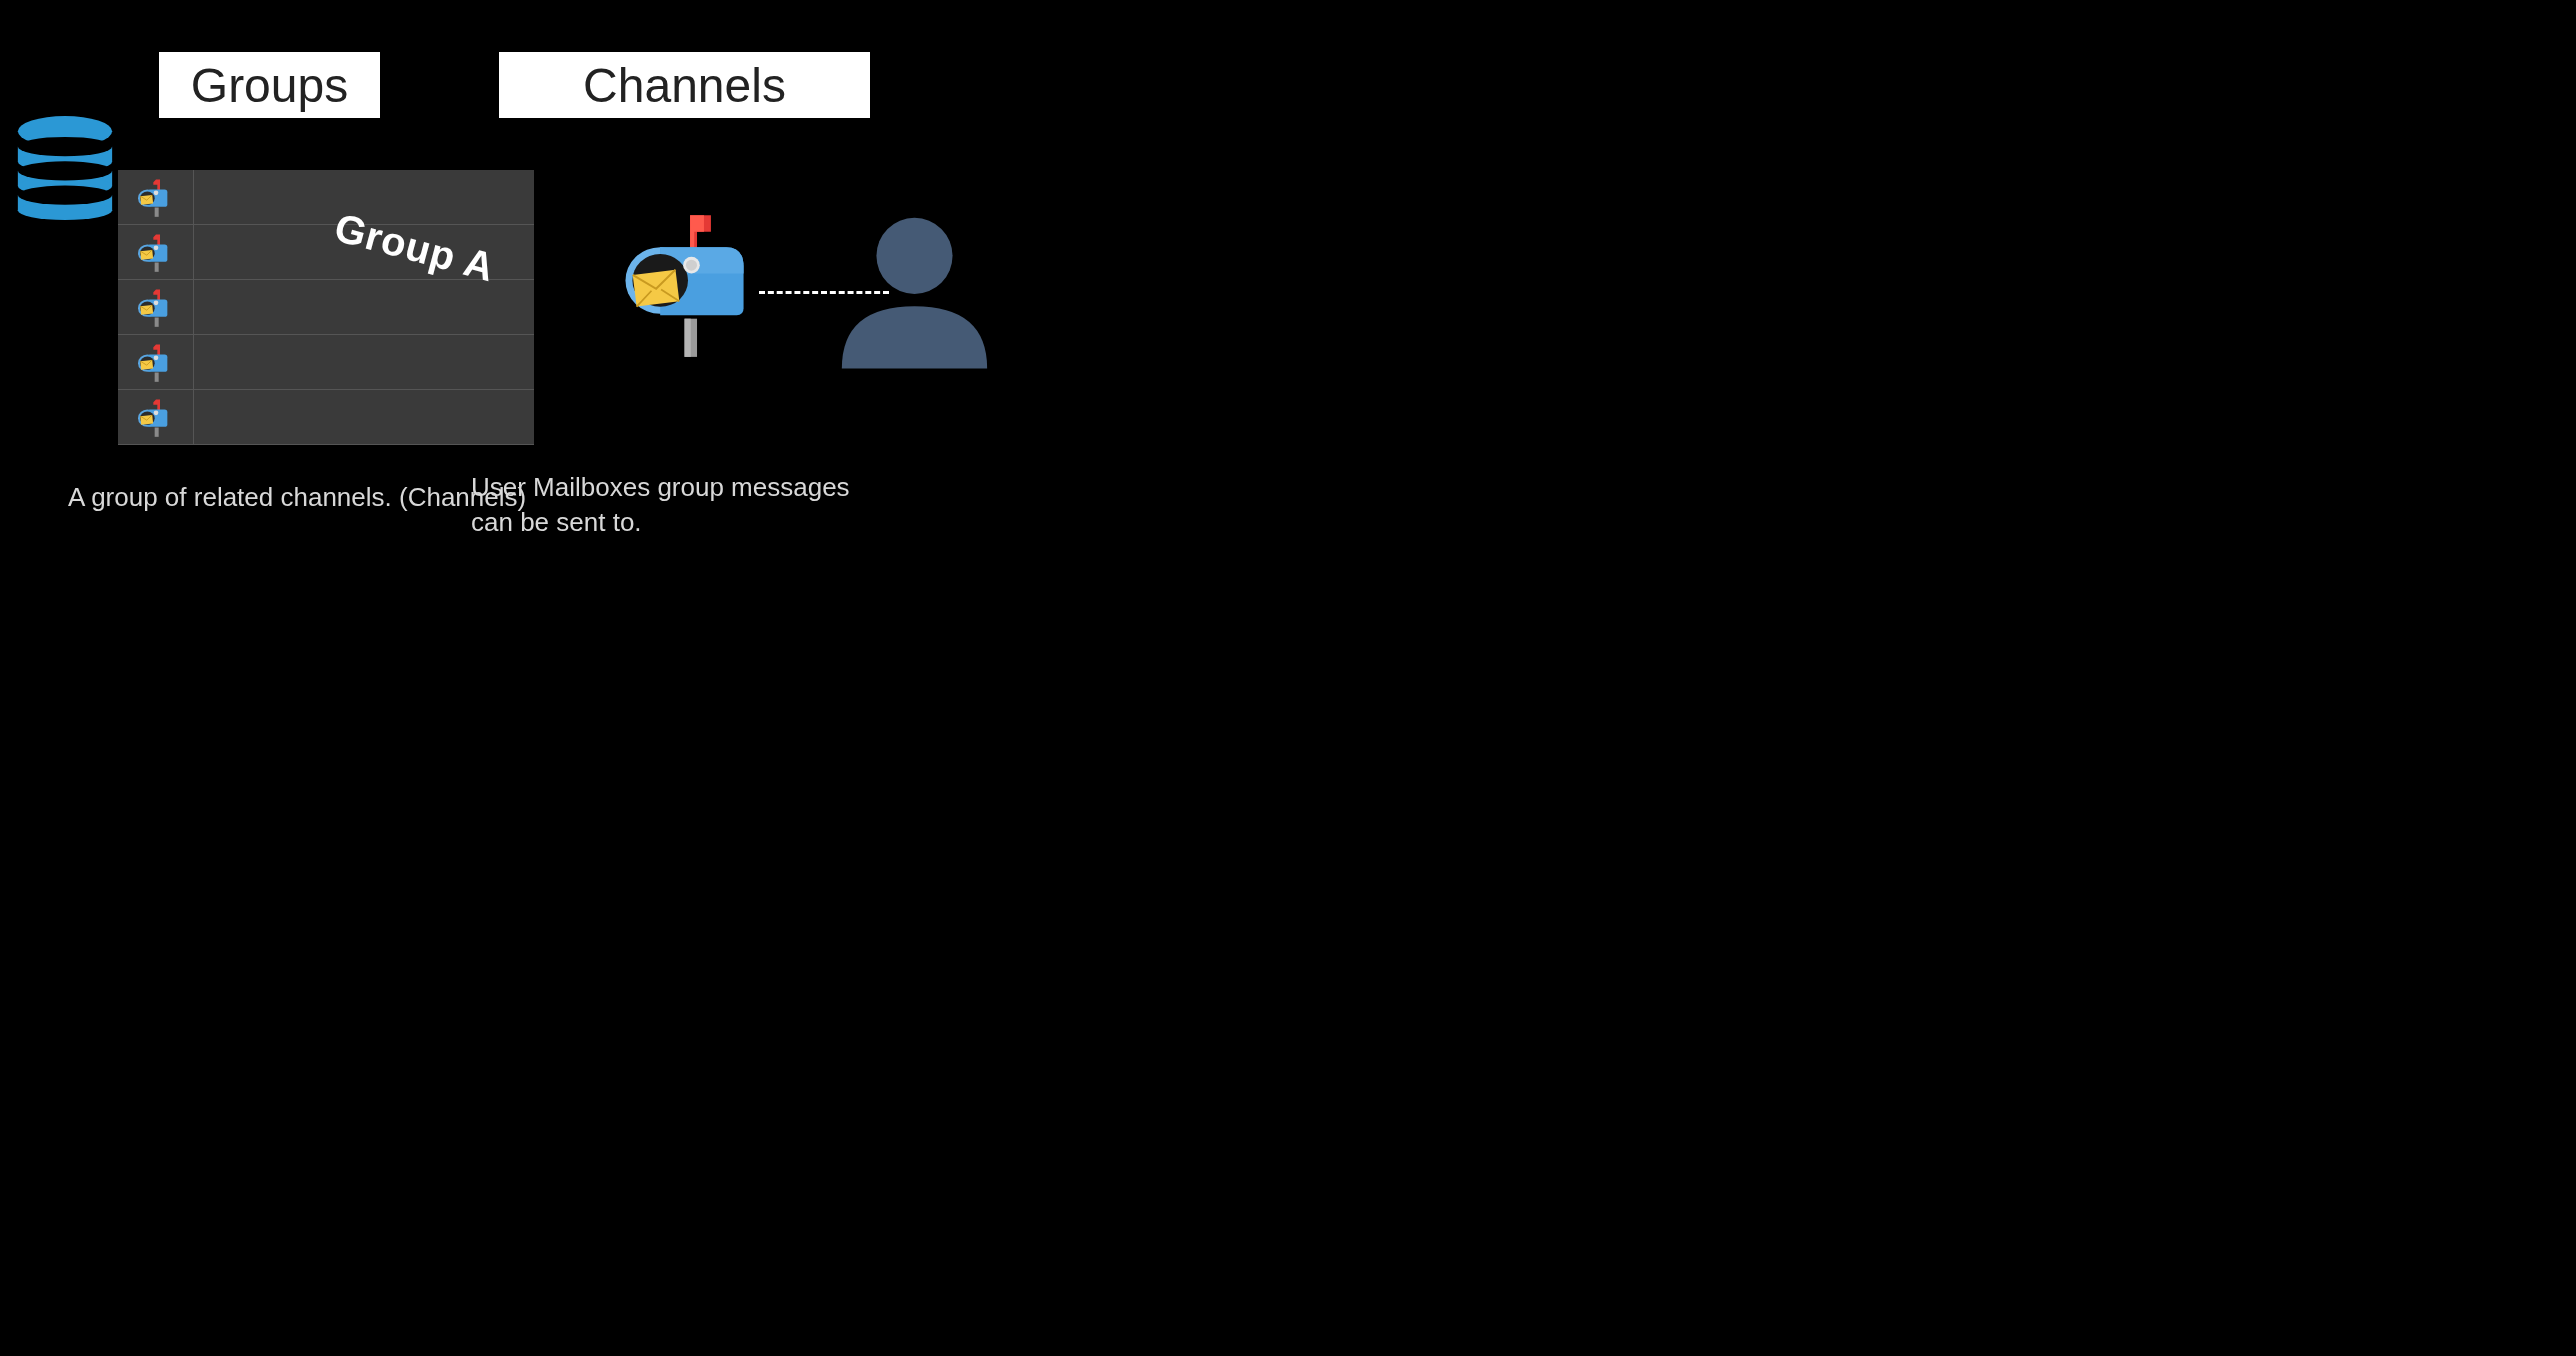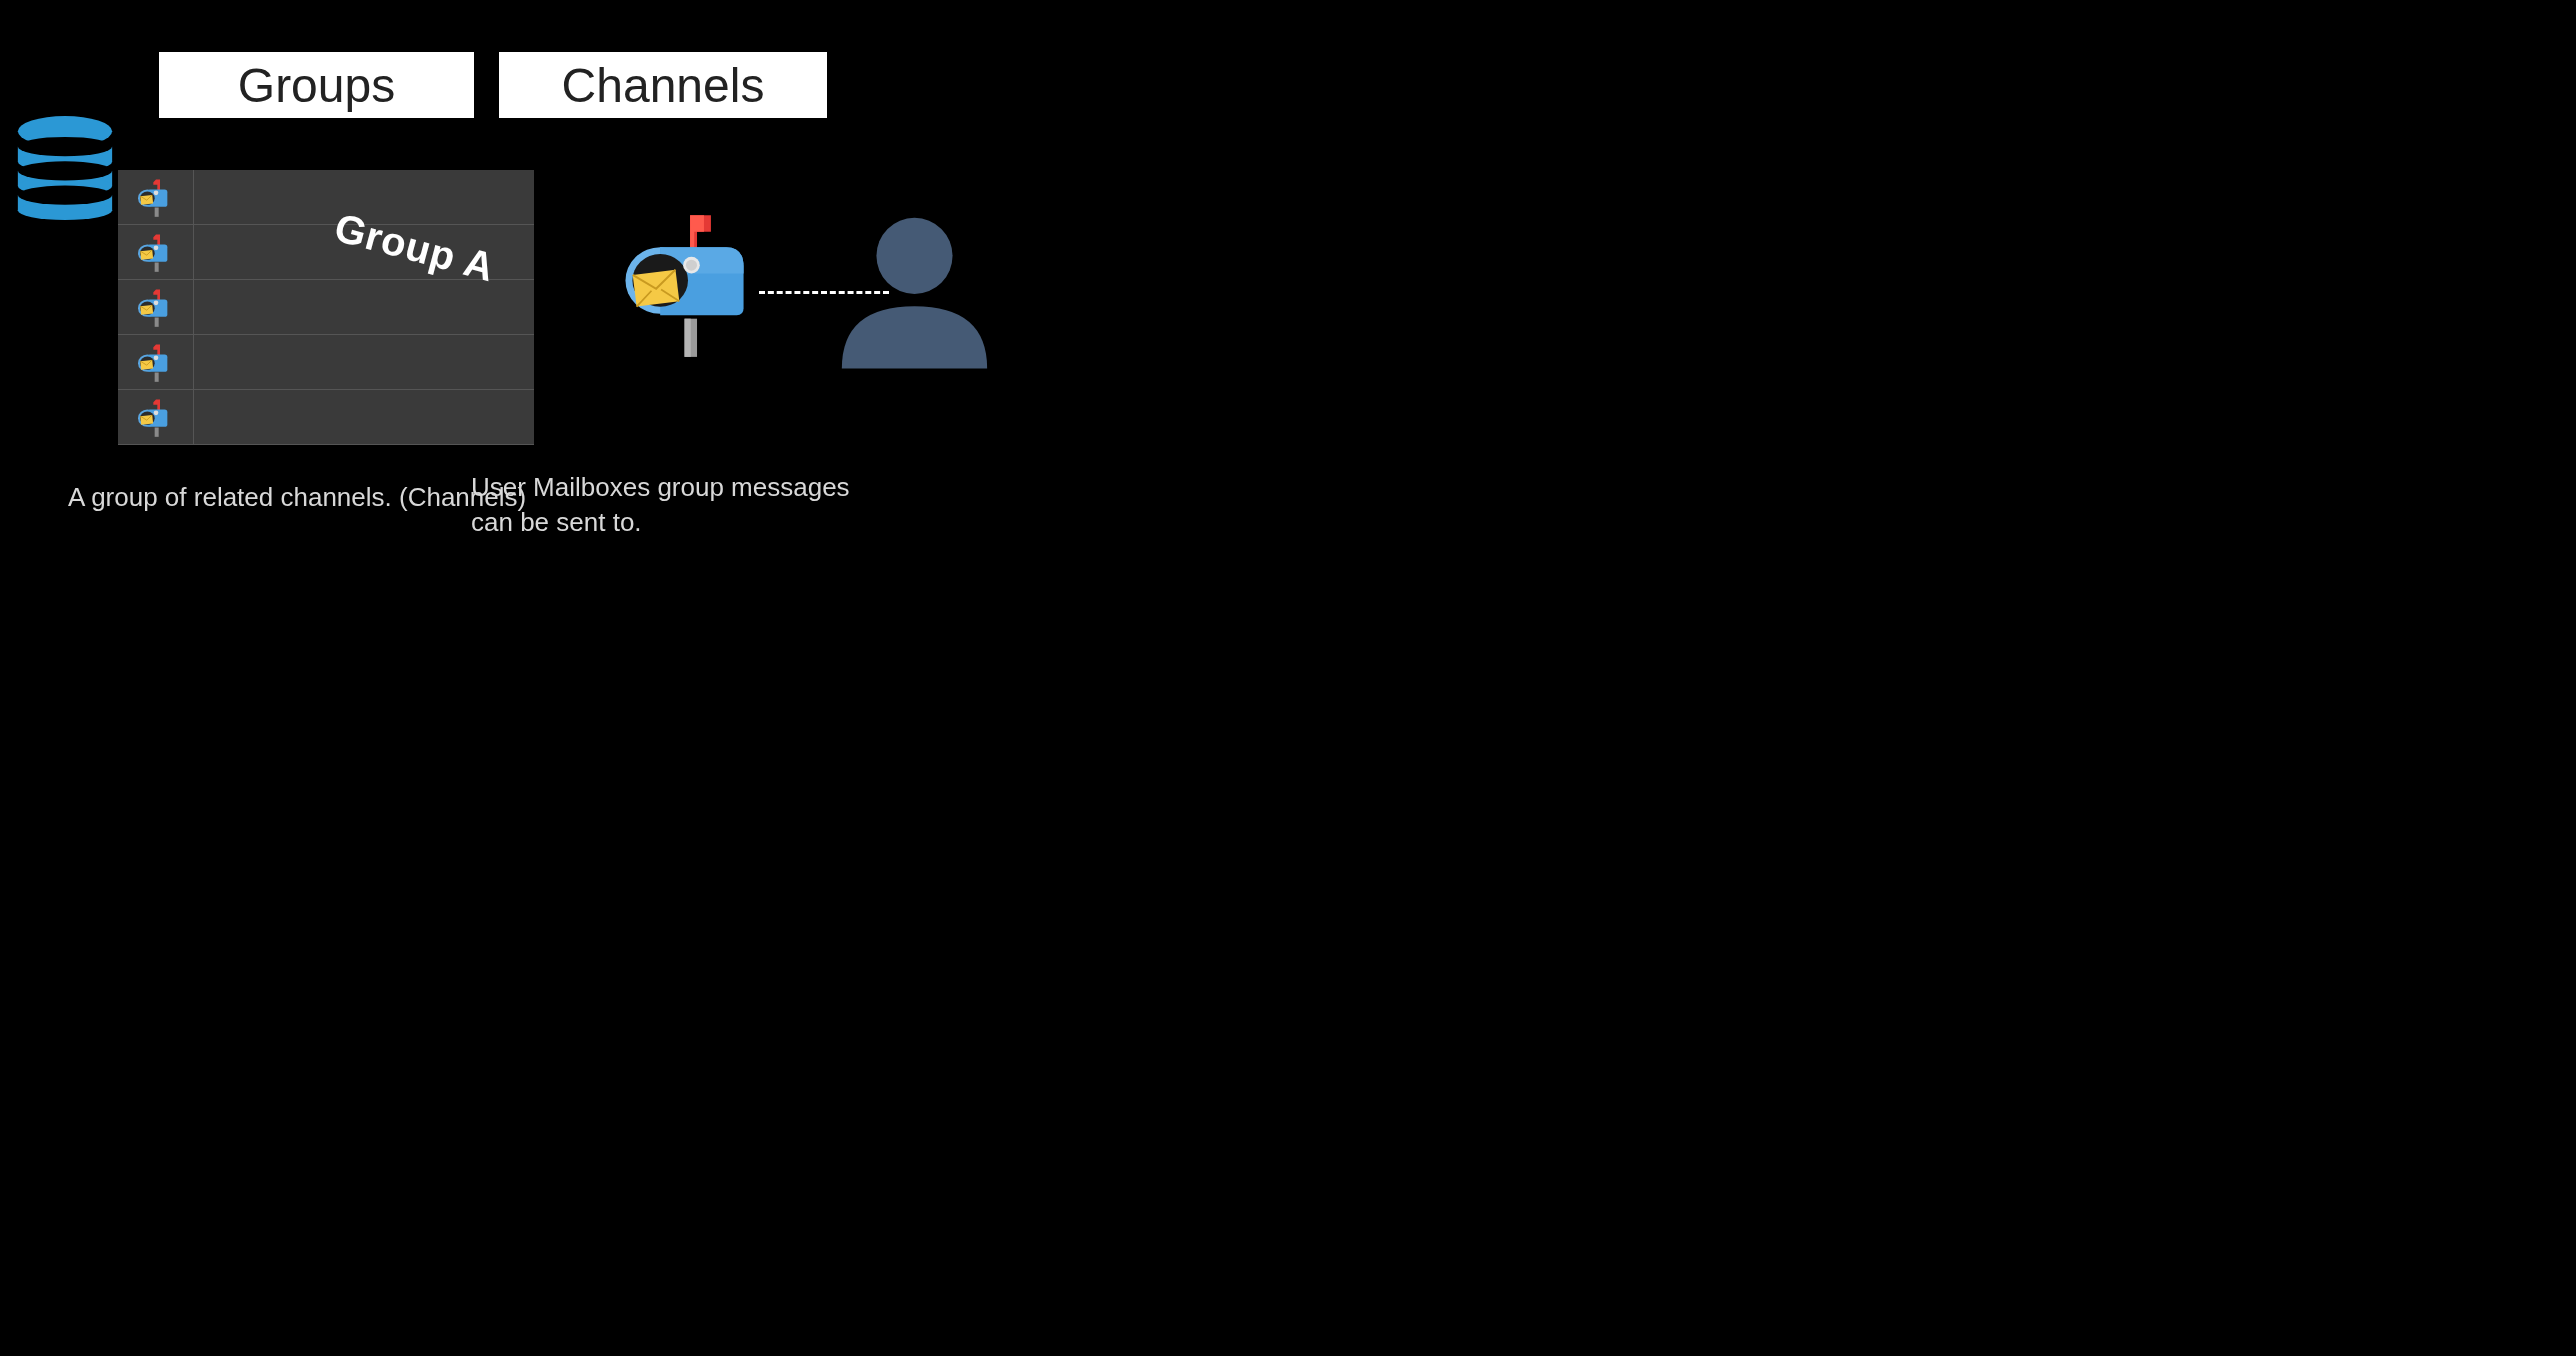--- a/index.html
+++ b/index.html
@@ -13,22 +13,22 @@
     }
     .title-box {
       background: #fff;
       color: #222;
       font-size: 48px;
       font-weight: 300;
       text-align: center;
       padding: 5.5px 28px;
       position: absolute;
     }
-    .title-groups { left: 159px; top: 52px; width: 315px; }
-    .title-channels { left: 499px; top: 52px; width: 328px; }
+    .title-groups { left: 159px; top: 52px; width: 221px; }
+    .title-channels { left: 499px; top: 52px; width: 371px; }
     .db-icon {
       position: absolute;
       left: 12.5px;
       top: 114px;
       width: 104px;
       height: 118px;
     }
     .table-container {
       position: absolute;
       left: 118px;

